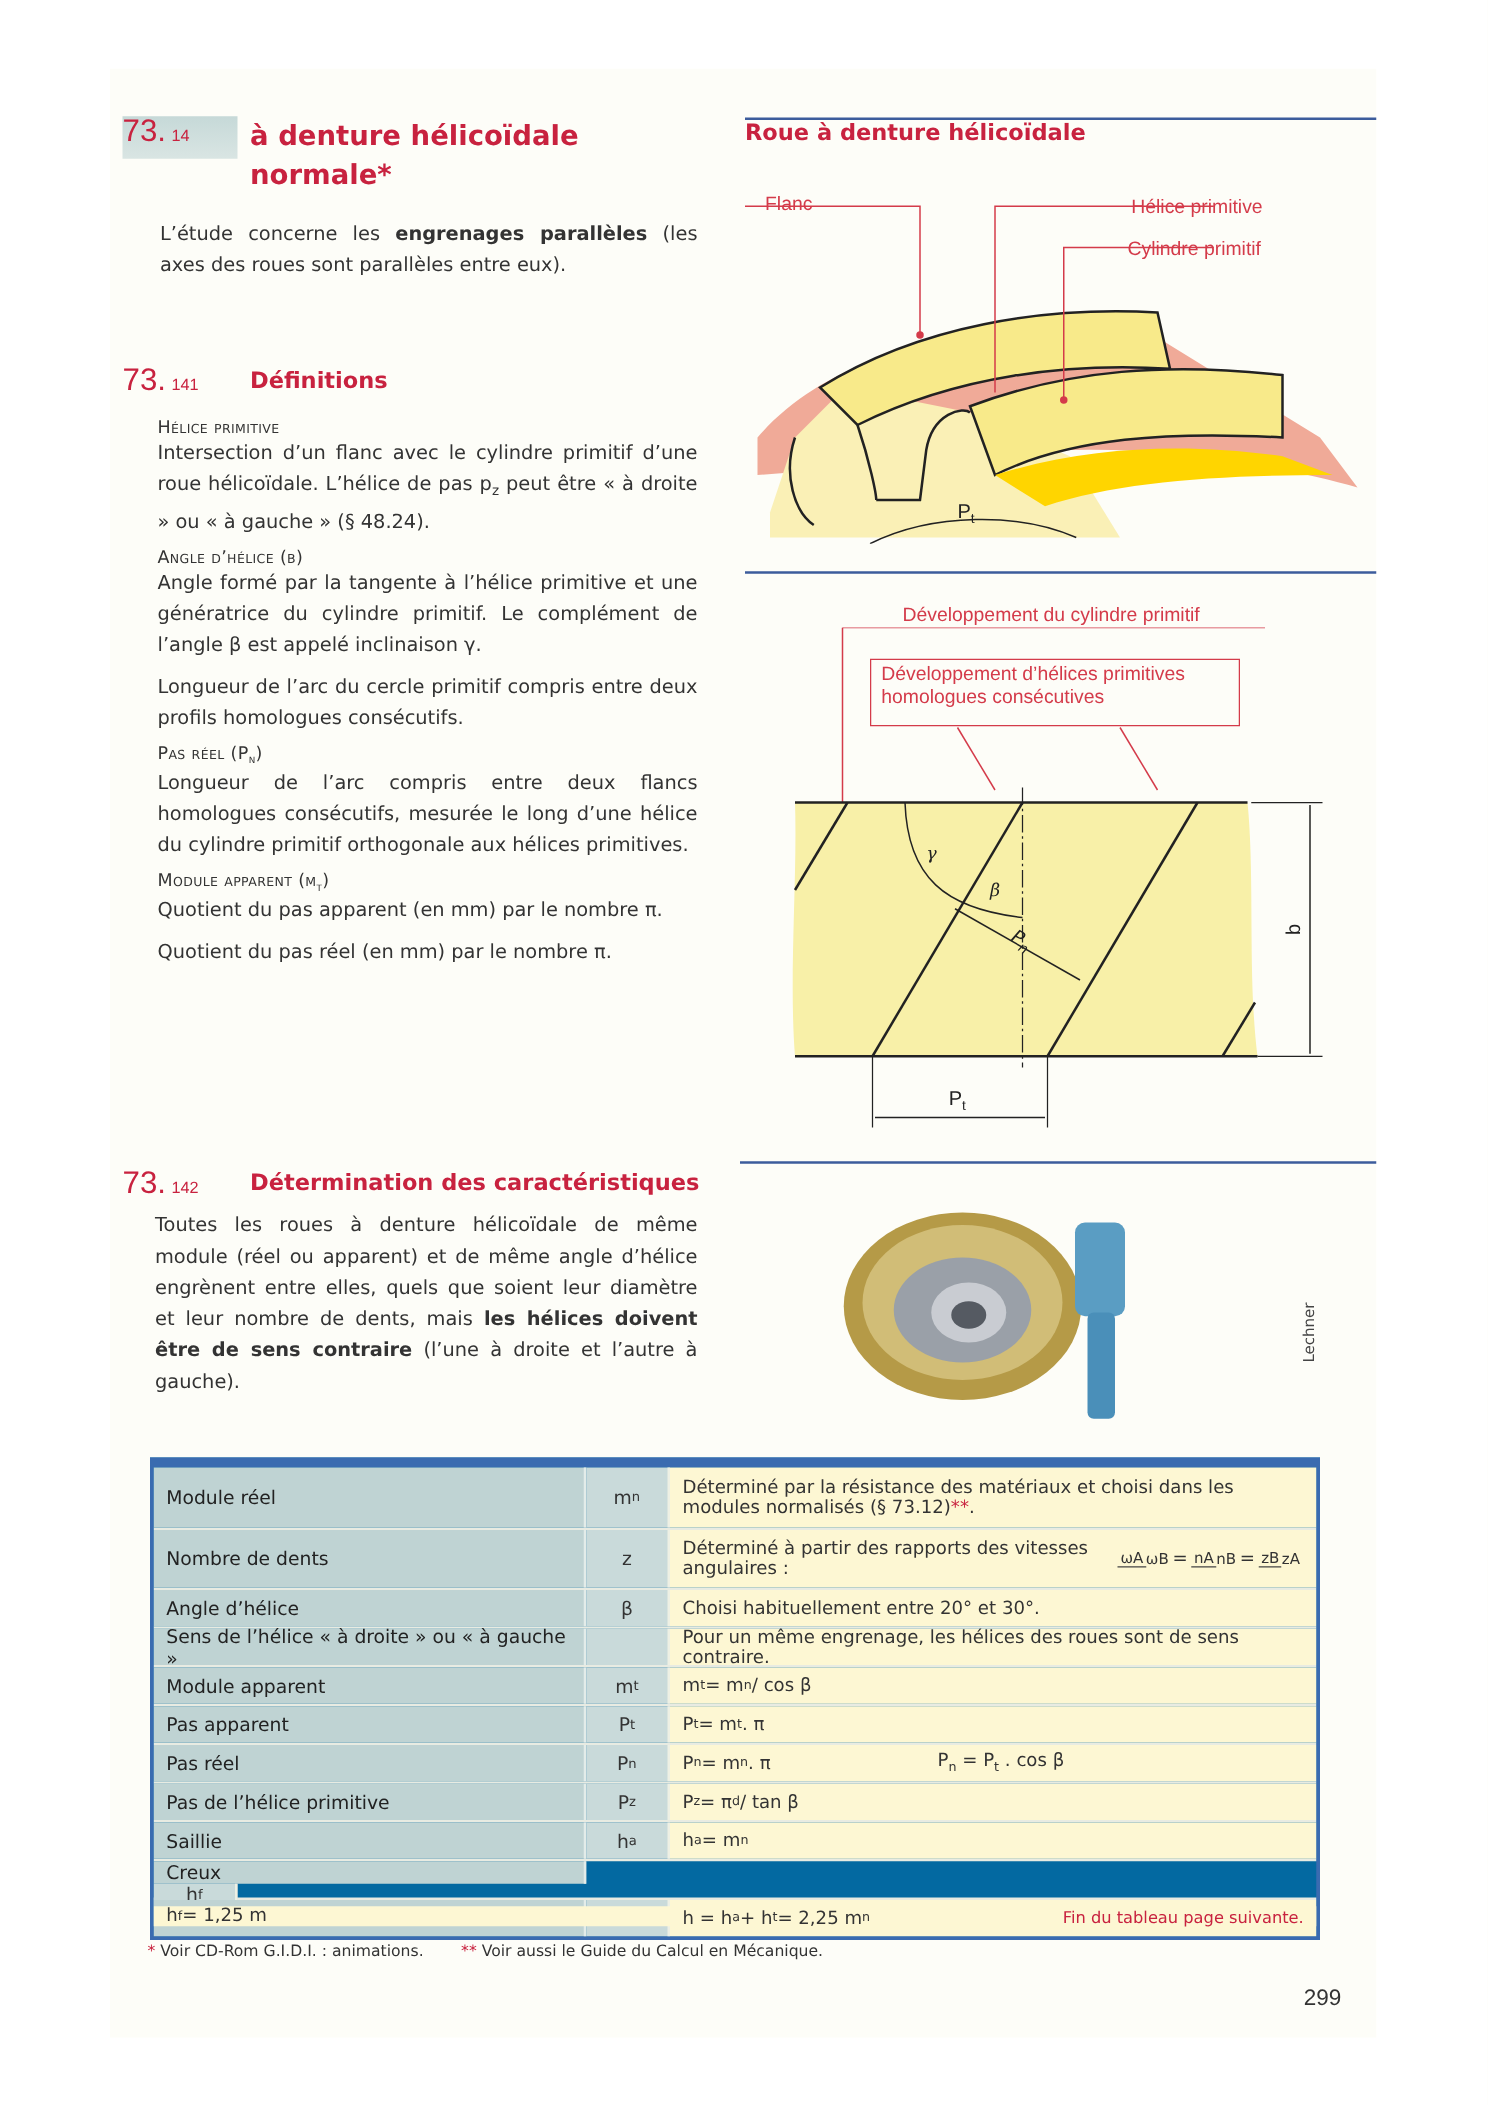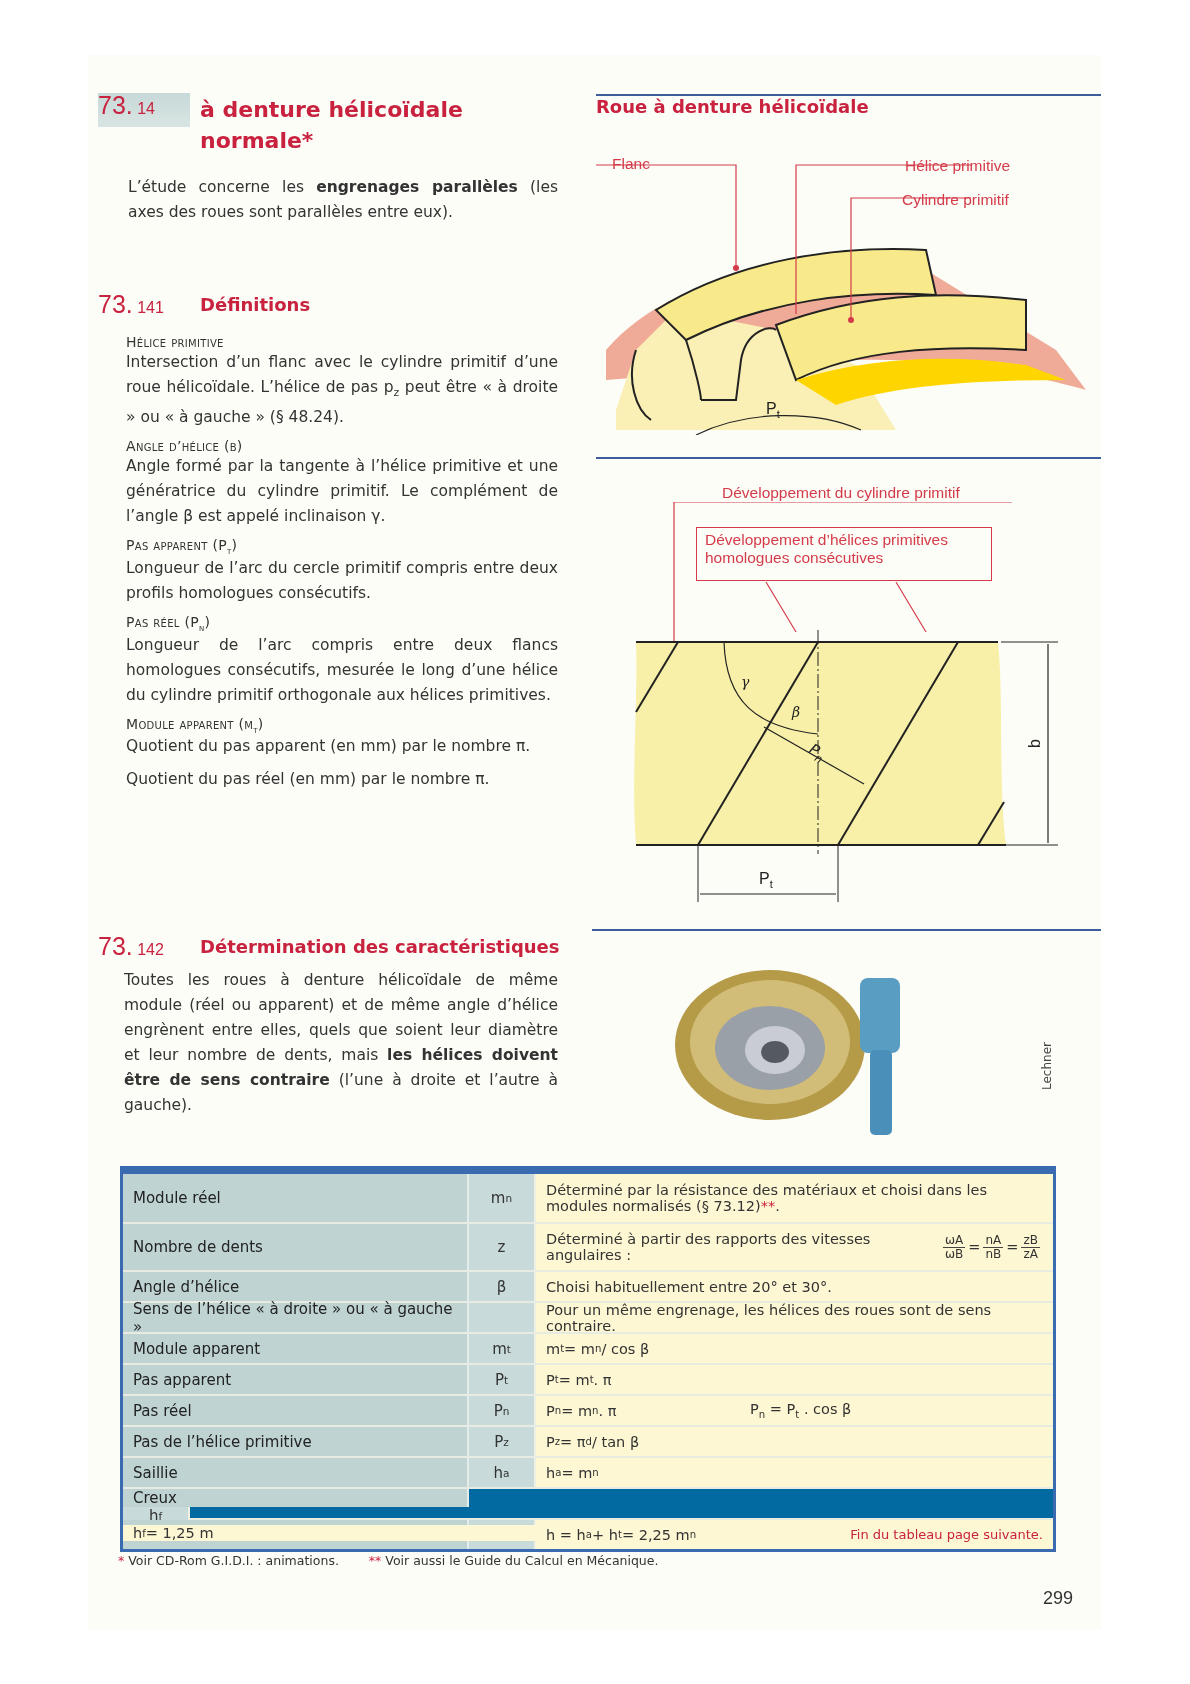--- a/index.html
+++ b/index.html
@@ -13,21 +13,21 @@
     background: #fdfdf8;
   }
   .abs { position: absolute; }
   .red { color: #c8223f; }
   .secbox {
     position: absolute; left: 98px; top: 93px; width: 92px; height: 34px;
     background: linear-gradient(180deg, #c6d9d8 0%, #d9e5e3 100%);
   }
   .secnum { font-family: "Liberation Sans", sans-serif; font-weight: normal; color: #c8223f; }
   .secnum .big { font-size: 25px; margin-top: 11px; }
-  .secnum .small { font-size: 16px; }
+  .secnum .small { font-size: 13px; }
   .title {
     font-family: "DejaVu Sans", sans-serif; font-weight: bold; color: #c8223f;
     font-size: 22px; line-height: 31px;
   }
   .sub-title { font-family: "DejaVu Sans", sans-serif; font-weight: bold; color: #c8223f; font-size: 18px; }
   .body-text { font-size: 15.5px; line-height: 25px; color: #333; text-align: justify; }
   .def-head { font-size: 14px; letter-spacing: 0.3px; color: #333; font-variant: small-caps; font-weight: normal; }
   .hr-blue { position: absolute; height: 2px; background: #3c5c9c; }
   .diag-label { font-family: "Liberation Sans", sans-serif; font-size: 15.5px; color: #d43b4a; }
   .table {
@@ -46,21 +46,21 @@
     width: 65px; background: #c9dada; text-align: center; font-size: 15px; color: #333;
     display: flex; align-items: center; justify-content: center;
     border-right: 2px solid #eef0e4;
   }
   .c3 {
     flex: 1; background: #fdf7d3; padding: 0 10px; box-sizing: border-box;
     font-size: 14.5px; color: #333; display: flex; align-items: center; position: relative;
   }
   .c3 .right { position: absolute; right: 10px; color: #c8223f; font-size: 13px; }
   .c3 .mid { position: absolute; left: 214px; }
-  .frac { display: inline-flex; flex-direction: column; align-items: center; font-size: 12px; line-height: 13px; vertical-align: middle; margin: 0 3px; }
+  .frac { display: inline-flex; flex-direction: row; align-items: center; font-size: 12px; line-height: 13px; vertical-align: middle; margin: 0 3px; }
   .frac .num { border-bottom: 1px solid #444; padding: 0 2px; }
   .footnote { font-size: 12.5px; color: #333; }
   .footnote .star { color: #c8223f; }
   .pagenum { font-size: 18px; color: #333; font-family: "Liberation Sans", sans-serif; }
   sub { font-size: 70%; }
 </style>
 </head>
 <body>
 
 <div class="paper"></div>
@@ -86,21 +86,20 @@
 <div class="abs" style="left:126px; top:334px; width:432px;">
   <div style="margin-bottom:8px;">
     <div class="def-head">Hélice primitive</div>
     <div class="body-text"><span>Intersection d’un flanc avec le cylindre primitif d’une roue hélicoïdale. L’hélice de pas p</span><sub>z</sub><span> peut être « à droite » ou « à gauche » (§ 48.24).</span></div>
   </div>
   <div style="margin-bottom:8px;">
     <div class="def-head">Angle d’hélice (β)</div>
     <div class="body-text">Angle formé par la tangente à l’hélice primitive et une génératrice du cylindre primitif. Le complément de l’angle β est appelé inclinaison γ.</div>
   </div>
   <div style="margin-bottom:8px;">
-    <div class="def-head"><span>Pas apparent (P</span><sub>t</sub><span>)</span></div>
     <div class="body-text">Longueur de l’arc du cercle primitif compris entre deux profils homologues consécutifs.</div>
   </div>
   <div style="margin-bottom:8px;">
     <div class="def-head"><span>Pas réel (P</span><sub>n</sub><span>)</span></div>
     <div class="body-text">Longueur de l’arc compris entre deux flancs homologues consécutifs, mesurée le long d’une hélice du cylindre primitif orthogonale aux hélices primitives.</div>
   </div>
   <div style="margin-bottom:8px;">
     <div class="def-head"><span>Module apparent (m</span><sub>t</sub><span>)</span></div>
     <div class="body-text">Quotient du pas apparent (en mm) par le nombre π.</div>
   </div>

